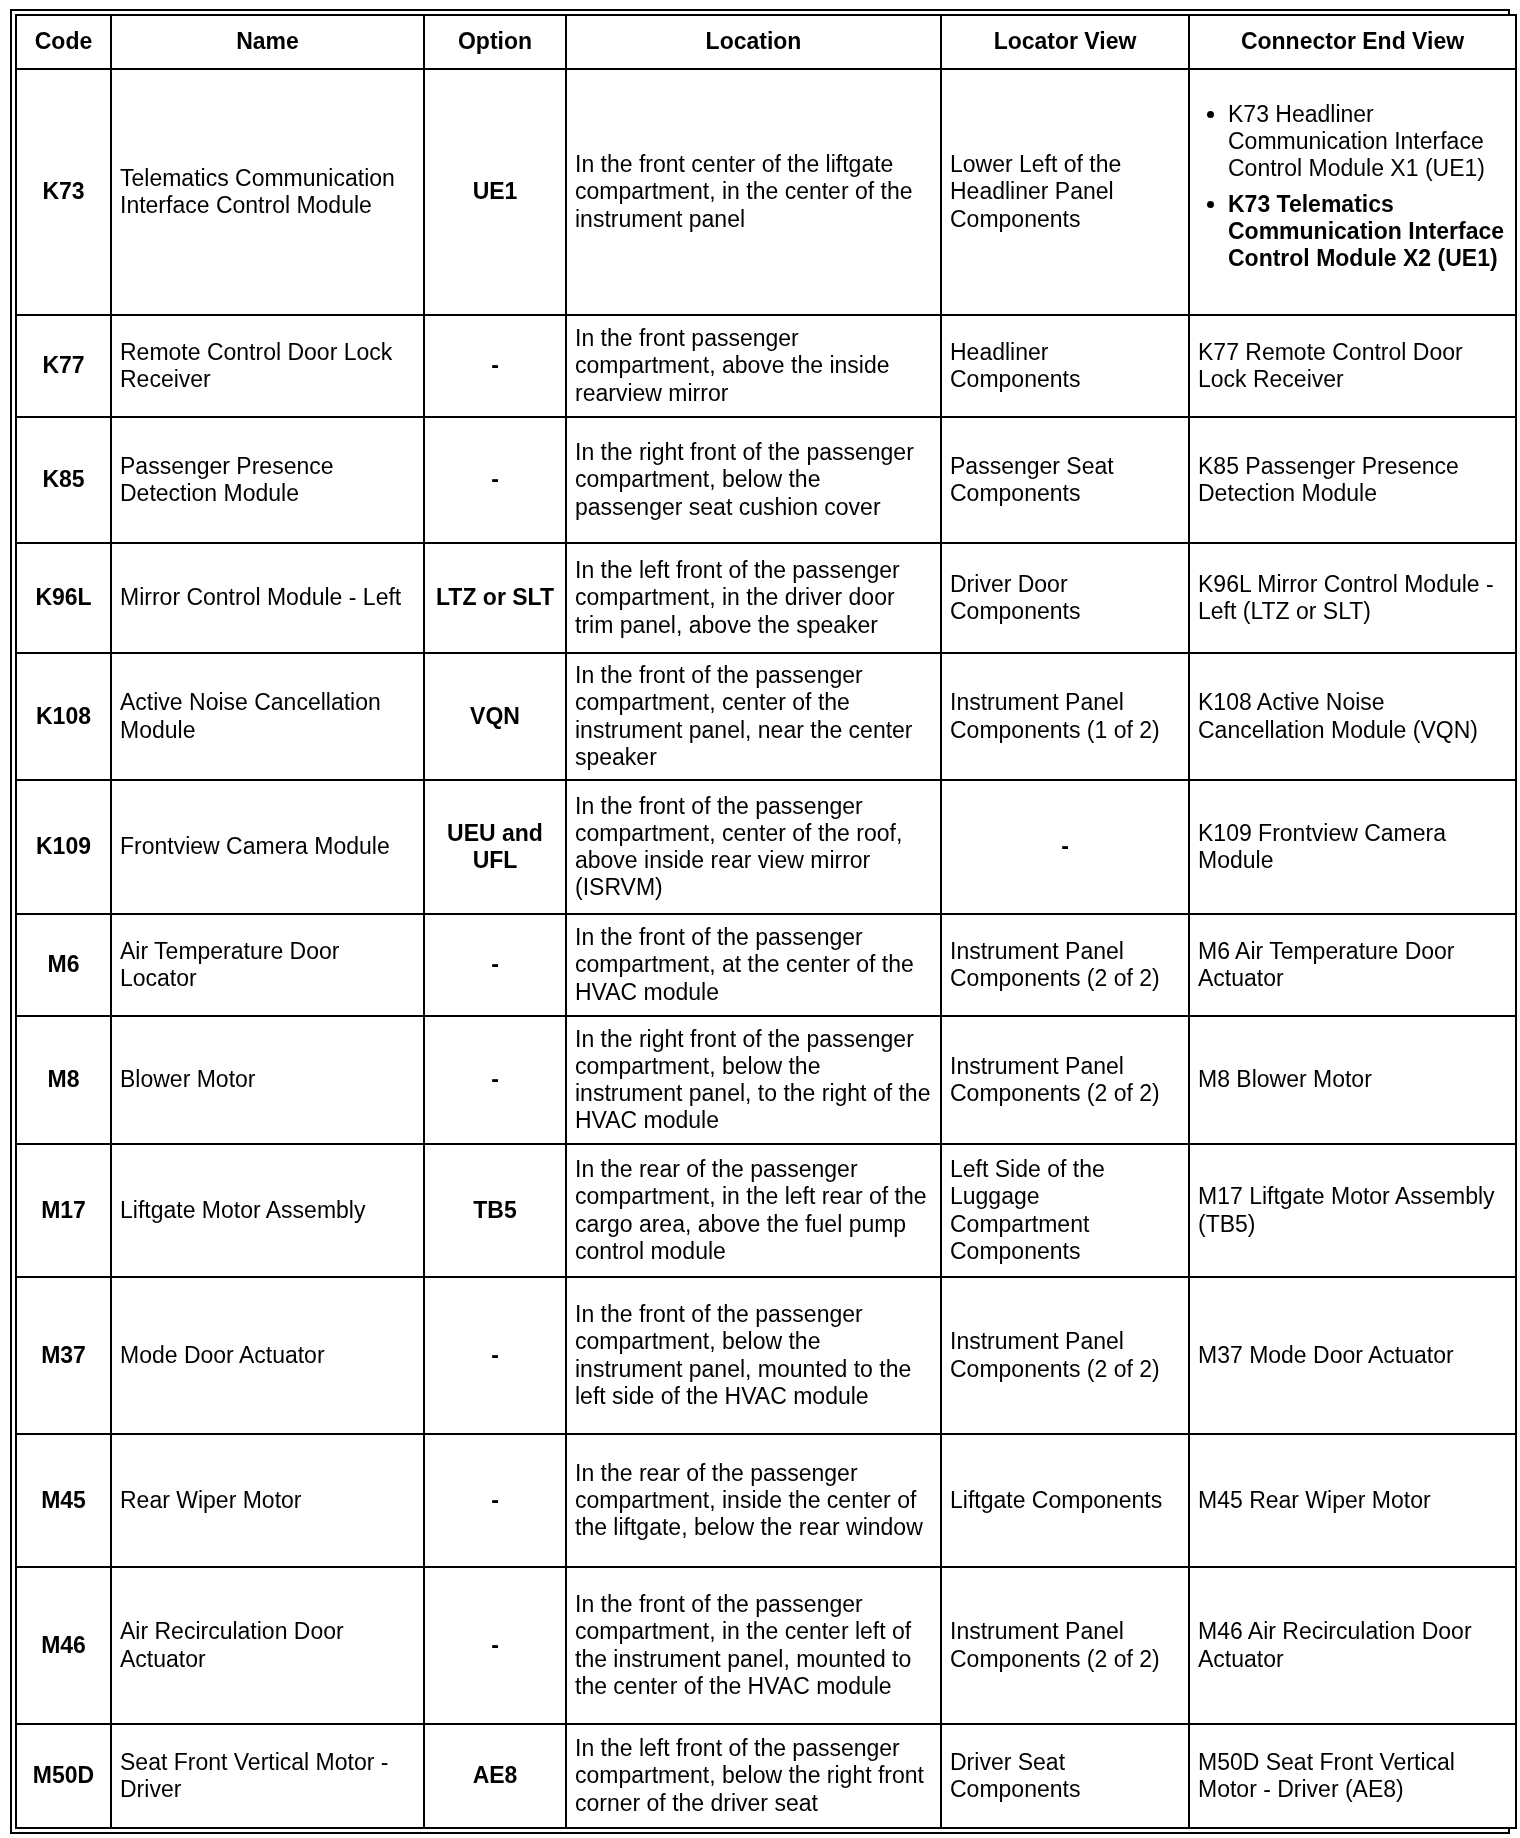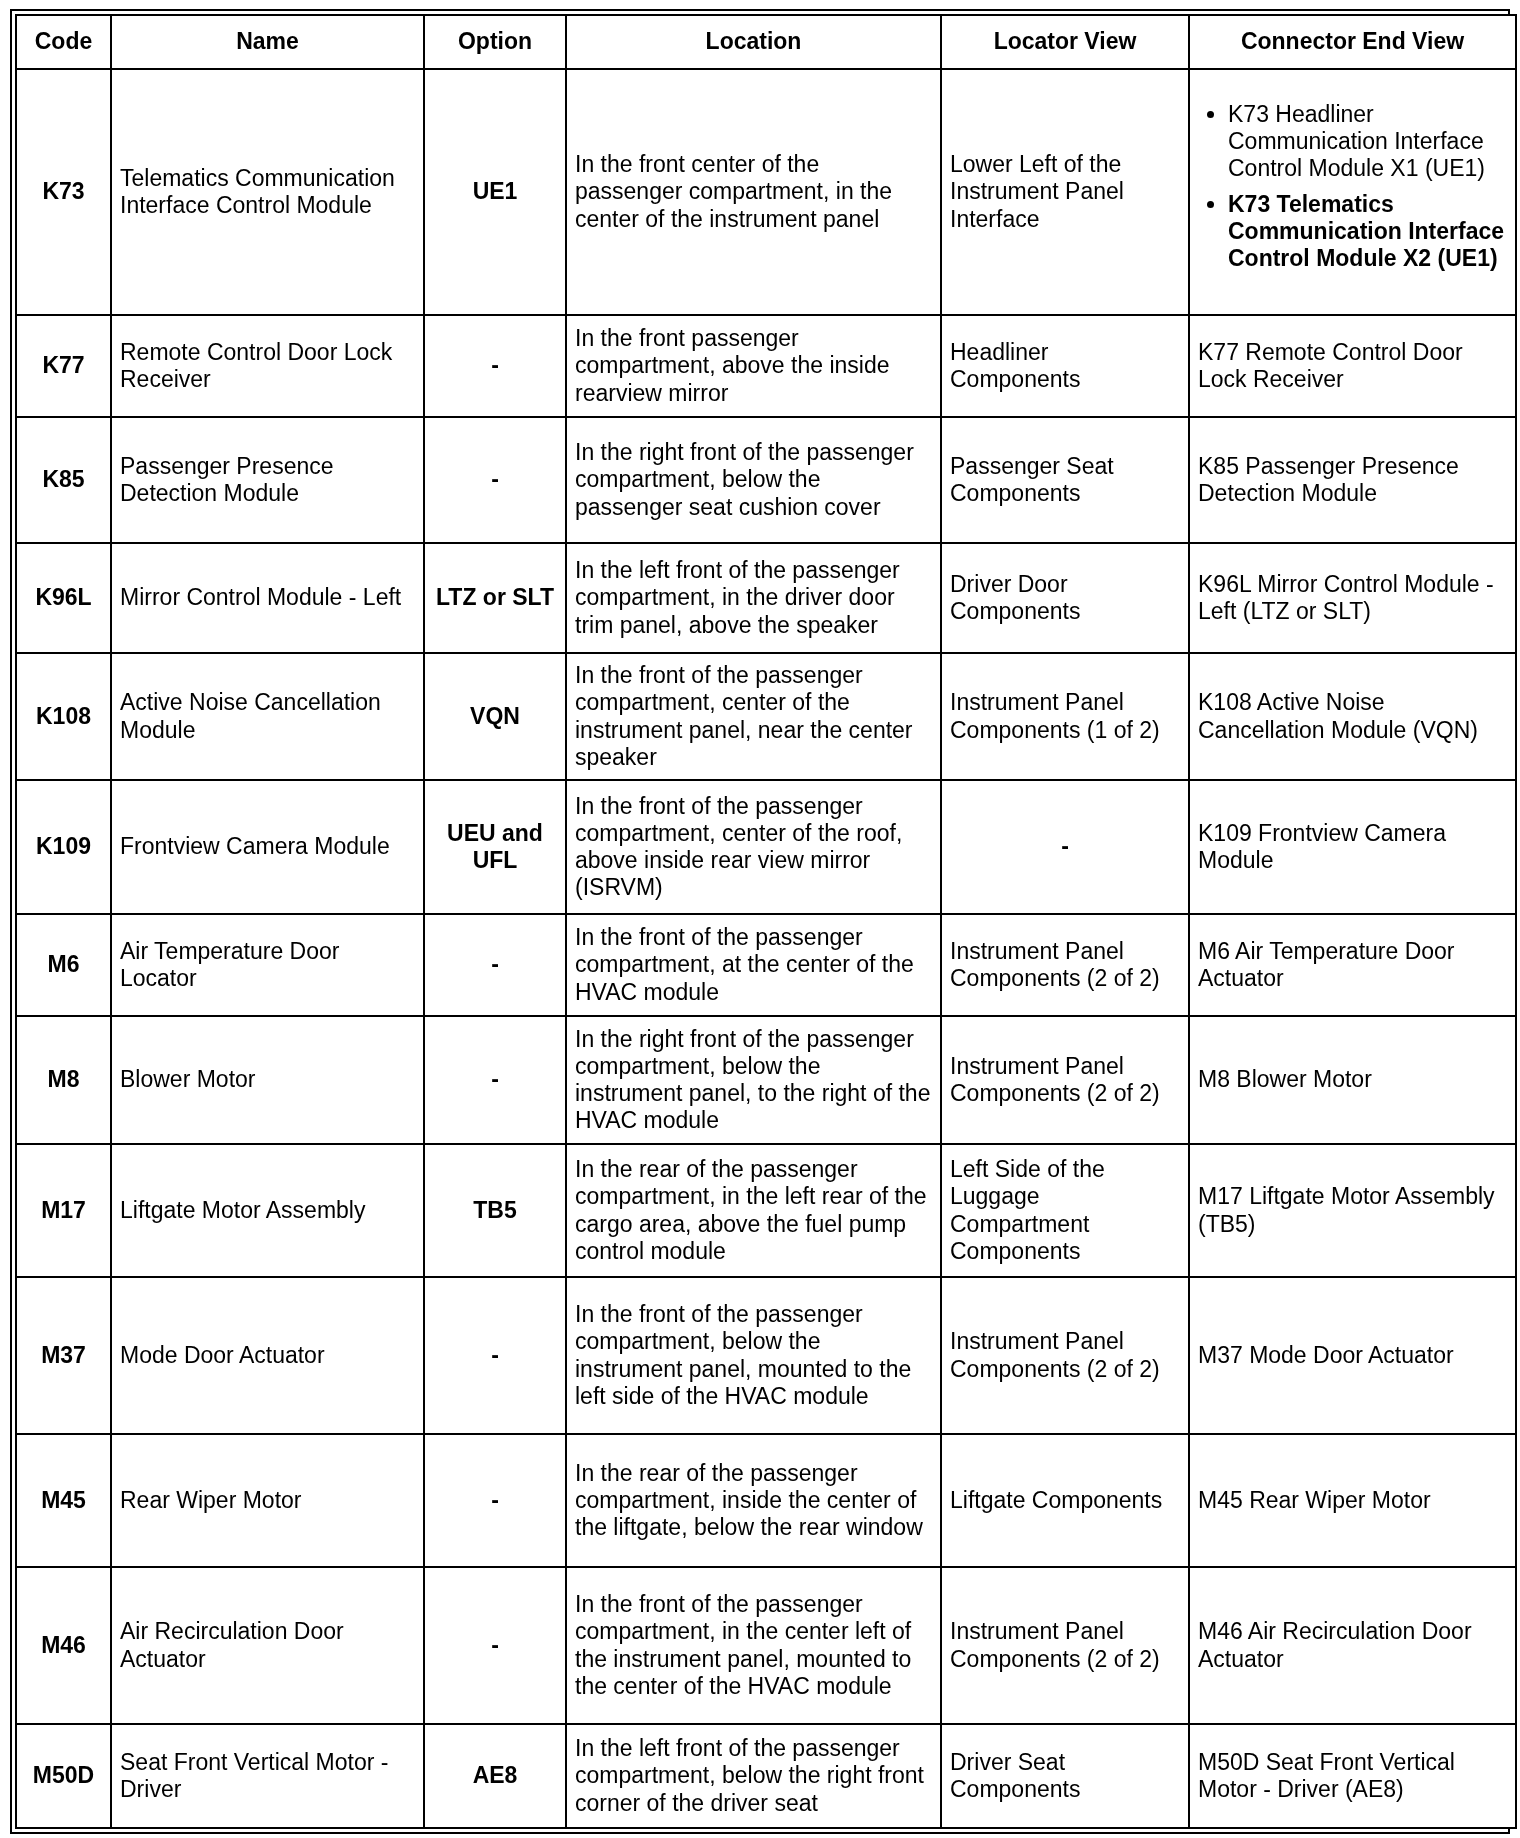--- a/index.html
+++ b/index.html
@@ -94,22 +94,22 @@
           <th>Location</th>
           <th>Locator View</th>
           <th>Connector End View</th>
         </tr>
     </thead>
     <tbody>
         <tr>
           <td class="center">K73</td>
           <td>Telematics Communication Interface Control Module</td>
           <td class="center">UE1</td>
-          <td>In the front center of the passenger compartment, in the center of the instrument panel</td>
-          <td>Lower Left of the Instrument Panel Interface</td>
+          <td>In the front center of the liftgate compartment, in the center of the instrument panel</td>
+          <td>Lower Left of the Headliner Panel Components</td>
           <td>
             <ul class="bullets">
               <li>K73 Headliner Communication Interface Control Module X1 (UE1)</li>
               <li>K73 Telematics Communication Interface Control Module X2 (UE1)</li>
             </ul>
           </td>
         </tr>
         <tr>
           <td class="center">K77</td>
           <td>Remote Control Door Lock Receiver</td>

